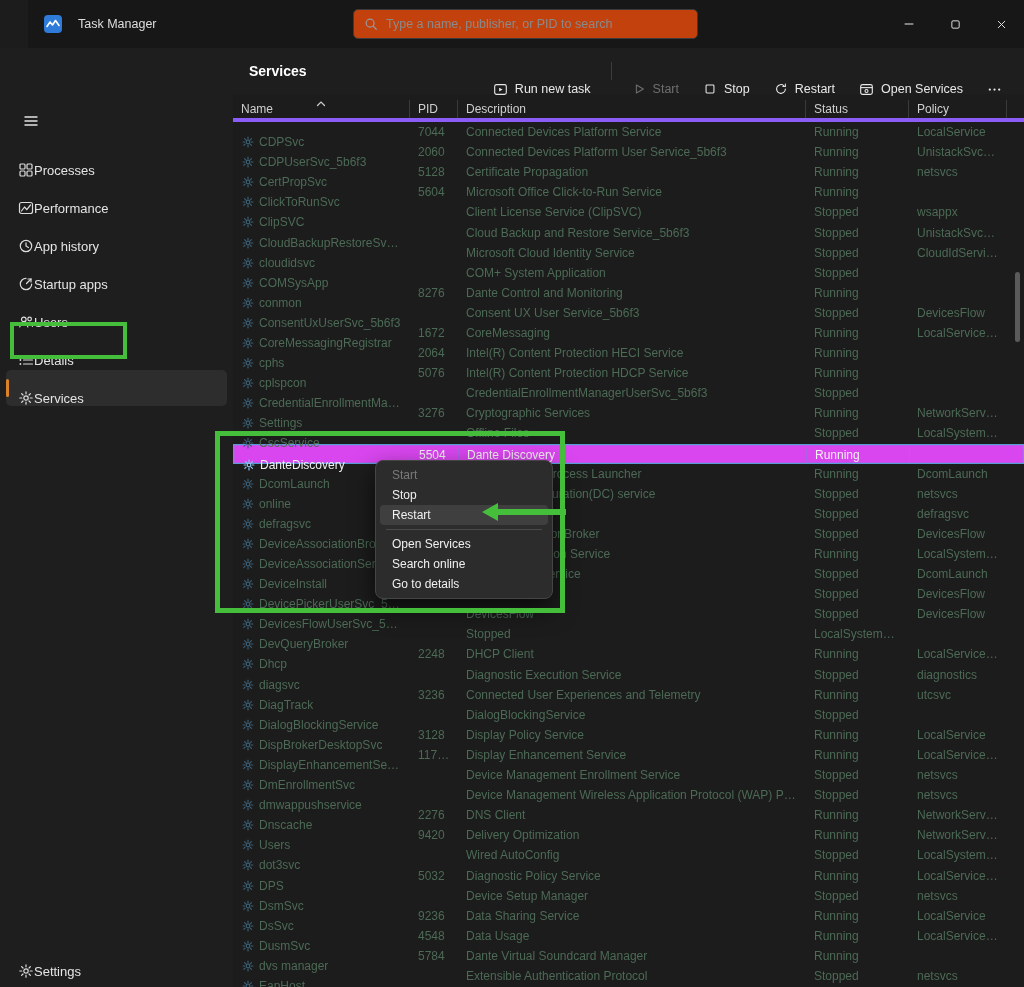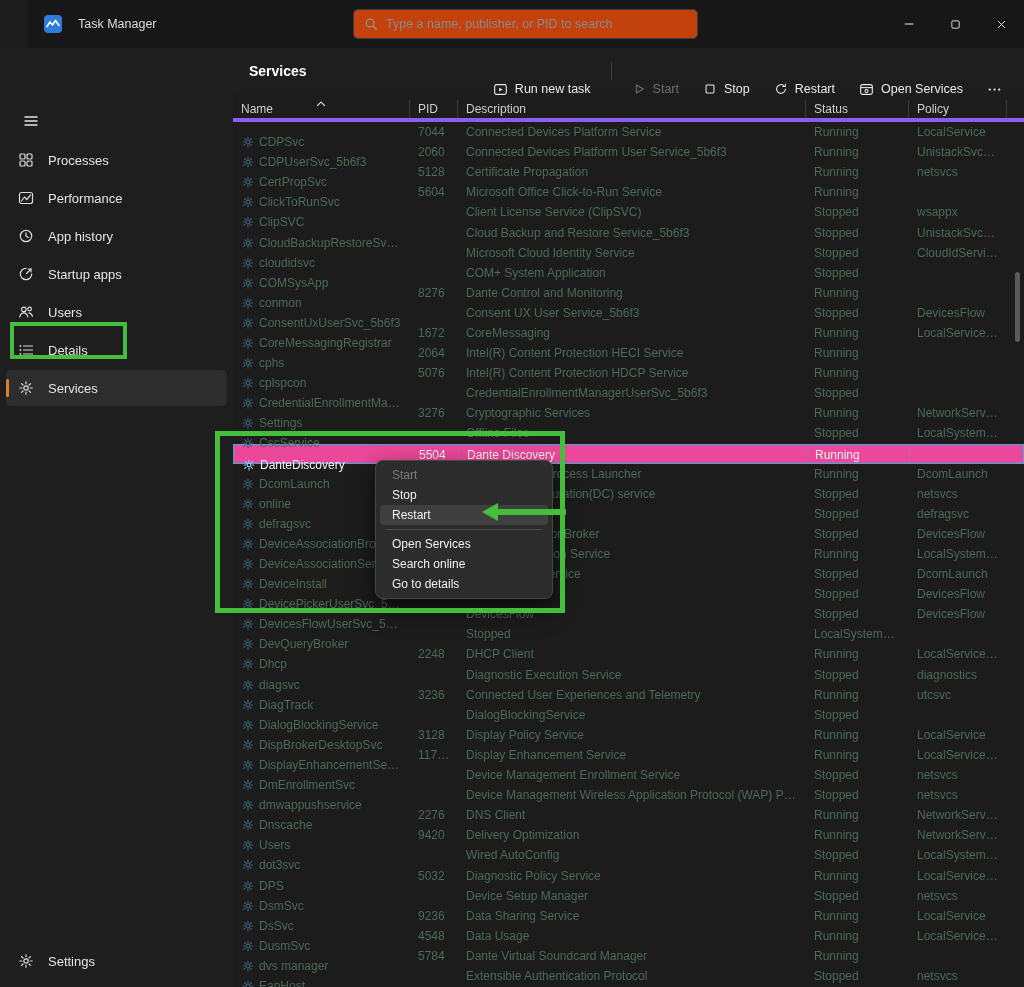--- a/index.html
+++ b/index.html
@@ -23,21 +23,21 @@
   .searchbox .sicon{color:#9a9a9a;display:flex;}
   .searchbox input{flex:1;background:transparent;border:none;outline:none;color:#dddddd;font-size:12.5px;font-family:"Liberation Sans",sans-serif;}
   .searchbox input::placeholder{color:#8a8a8a;}
   .win-controls{margin-left:auto;display:flex;height:48px;}
   .win-btn{width:46px;height:48px;display:flex;align-items:center;justify-content:center;background:transparent;border:none;color:#e0e0e0;cursor:default;}
 
   
   .sidebar{position:absolute;top:48px;left:0;width:233px;bottom:0;background:#1e1e1e;}
   .hamburger{position:absolute;top:58px;left:14px;width:34px;height:30px;background:transparent;border:none;color:#e4e4e4;display:flex;align-items:center;justify-content:center;}
   .nav-items{position:absolute;top:94px;left:6px;right:6px;display:flex;flex-direction:column;gap:2px;}
-  .nav-item{position:relative;height:36px;display:flex;align-items:center;gap:14px;padding-left:12px;border-radius:5px;color:#e4e4e4;}
+  .nav-item{position:relative;height:36px;display:flex;align-items:flex-end;gap:0;padding-left:12px;border-radius:5px;color:#e4e4e4;}
   .nav-item.selected{background:#2d2d2d;}
   .accent-pill{position:absolute;left:0;top:9px;width:3px;height:18px;border-radius:2px;background:var(--accent);}
   .nav-icon{display:flex;width:16px;justify-content:center;color:#dcdcdc;}
   .nav-label{font-size:13px;}
   .nav-bottom{position:absolute;bottom:8px;left:6px;right:6px;}
 
   
   .main{position:absolute;top:48px;left:233px;right:0;bottom:0;background:#1b1c1b;}
   .toolbar{height:46px;display:flex;align-items:center;padding:0 12px 0 16px;background:#1e1e1e;}
   .page-title{font-size:14px;font-weight:bold;color:#ffffff;}
@@ -51,21 +51,21 @@
   .table{position:absolute;top:46px;left:0;right:0;bottom:0;}
   .thead{display:grid;grid-template-columns:177px 48px 348px 103px 98px;height:22px;margin-top:6px;border-bottom:4px solid #8b5cf6;color:#cfcfcf;}
   .th{position:relative;display:flex;align-items:center;padding:0 8px;border-right:1px solid #3a3a3a;font-size:12px;overflow:hidden;white-space:nowrap;}
   .sort-caret{position:absolute;top:0px;left:50%;transform:translateX(-50%);color:#cfcfcf;display:flex;}
   .tbody{overflow:hidden;height:calc(100% - 28px);}
   .trow{display:grid;grid-template-columns:177px 48px 348px 103px 98px;height:20.1px;align-items:center;color:var(--dimtext);}
   .td{padding:0 8px;white-space:nowrap;overflow:hidden;text-overflow:ellipsis;font-size:12px;}
   .td.name{display:flex;align-items:center;gap:5px;padding-left:9px;margin-top:20px;}
   .td .td-text{overflow:hidden;text-overflow:ellipsis;}
   .svc-icon{display:flex;flex:none;color:var(--dimicon);}
-  .trow.selected{background:#ec4899;border:1px solid var(--sel);box-shadow:inset 0 0 0 1px rgba(91,155,213,.25);color:#f0f0f0;}
+  .trow.selected{background:#d946ef;border:1px solid var(--sel);box-shadow:inset 0 0 0 1px rgba(91,155,213,.25);color:#f0f0f0;}
   .trow.selected .svc-icon{color:#8ec7ef;}
   .trow.selected .td{border-right:1px solid rgba(91,155,213,.35);}
   .trow.selected .td:last-child{border-right:none;}
 
   
   .vscroll{position:absolute;top:28px;right:1px;width:12px;bottom:0;}
   .vscroll .thumb{position:absolute;top:150px;left:4px;width:5px;height:70px;border-radius:3px;background:#5a5a5a;}
 
   
   .context-menu{position:absolute;left:375px;top:460px;width:178px;background:#2c2c2c;border:1px solid #454545;border-radius:8px;box-shadow:0 10px 24px rgba(0,0,0,.65);padding:4px;z-index:30;}

